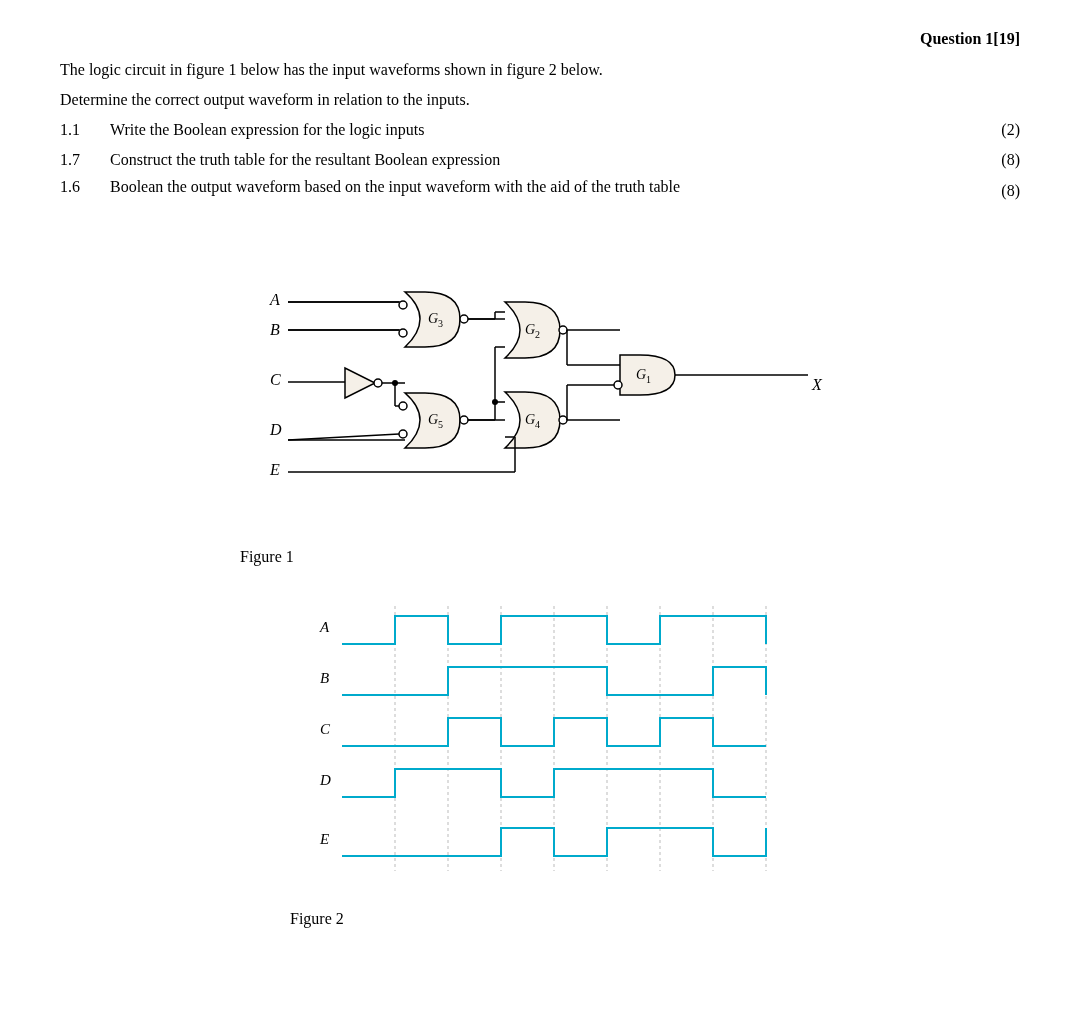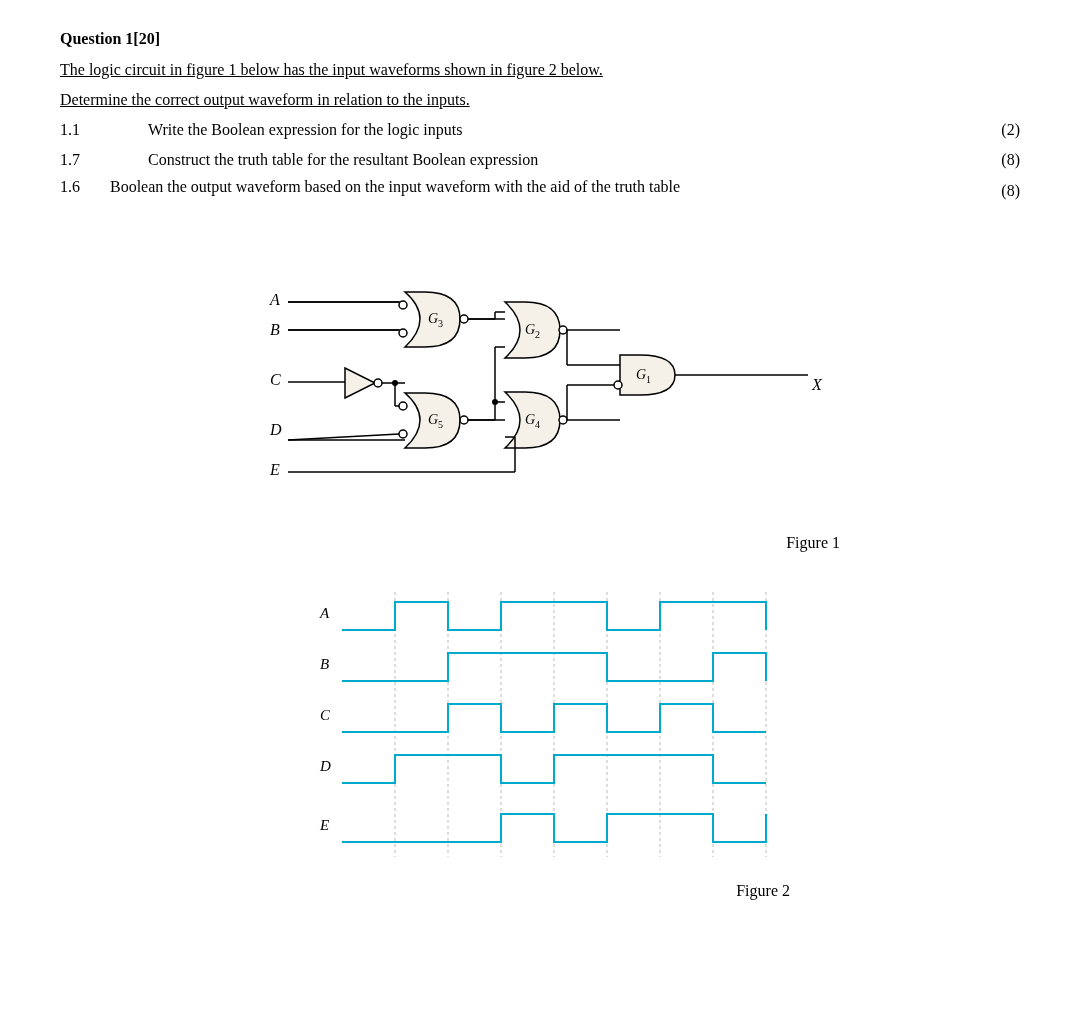--- a/index.html
+++ b/index.html
@@ -7,34 +7,32 @@
       background: #fff;
       font-family: 'Times New Roman', Times, serif;
       font-size: 16px;
       color: #000;
       width: 1080px;
       min-height: 1013px;
       padding: 30px 60px;
     }
     .question-header {
       display: flex;
-      justify-content: flex-start;
+      justify-content: flex-end;
       font-weight: bold;
       margin-bottom: 10px;
     }
     .question-text {
       margin-bottom: 6px;
       line-height: 1.5;
-      text-decoration: underline;
     }
     .sub-question {
       display: flex;
       margin-bottom: 6px;
       line-height: 1.5;
-      gap: 38px;
     }
     .sub-num {
       min-width: 50px;
       font-weight: normal;
     }
     .sub-text {
       flex: 1;
     }
     .sub-marks {
       min-width: 40px;
@@ -51,41 +49,41 @@
       align-self: flex-end;
     }
 
     
     .circuit-container {
       margin: 30px auto;
       width: 600px;
       position: relative;
     }
     .figure-label {
-      text-align: right;
-      margin-top: 10px;
+      text-align: left;
+      margin-top: 24px;
       font-style: normal;
     }
 
     
     .waveform-container {
       margin: 20px auto;
       width: 500px;
     }
     .waveform-svg {
       display: block;
       margin: 0 auto;
     }
   </style>
 </head>
 <body>
 
 <div class="question-header">
   <span>Question 1</span>
-  <span>[20]</span>
+  <span>[19]</span>
 </div>
 
 <p class="question-text">The logic circuit in figure 1 below has the input waveforms shown in figure 2 below.</p>
 <p class="question-text">Determine the correct output waveform in relation to the inputs.</p>
 
 <div class="sub-question">
   <span class="sub-num">1.1</span>
   <span class="sub-text">Write the Boolean expression for the logic inputs</span>
   <span class="sub-marks">(2)</span>
 </div>

